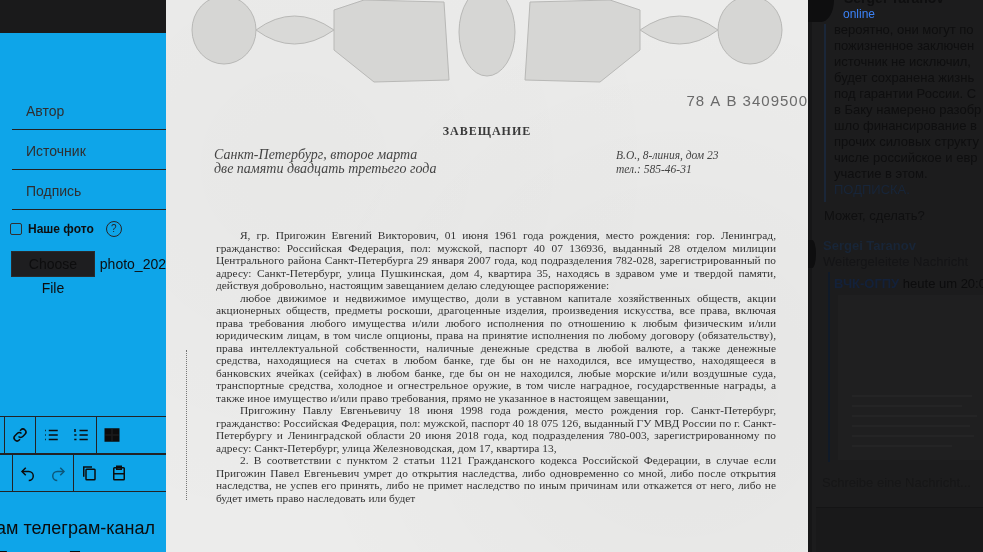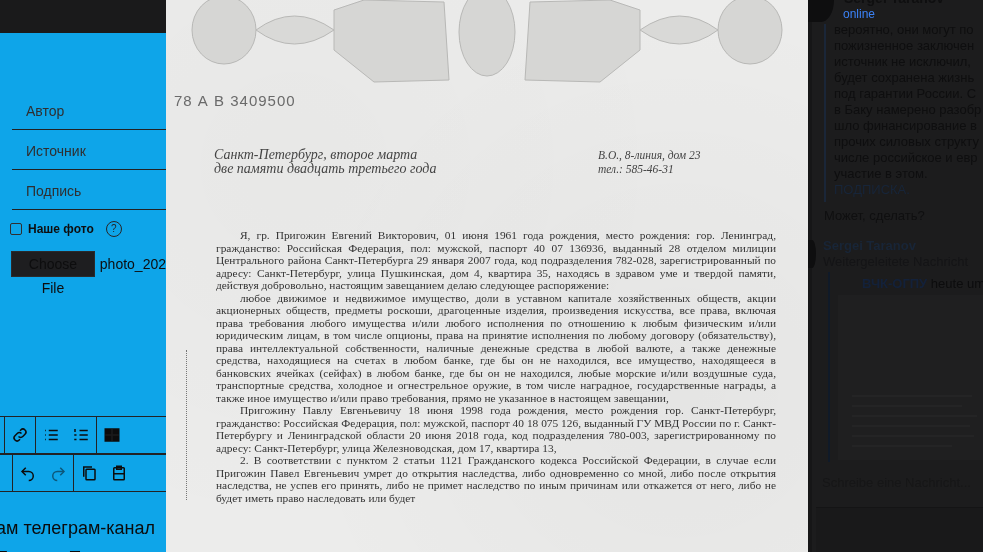--- a/index.html
+++ b/index.html
@@ -30,25 +30,25 @@
   .editor-text { position: absolute; left: 0; top: 480px; width: 166px; font-size: 18px; color: #0b0b0c; line-height: 30px; white-space: nowrap; overflow: hidden; }
   .editor-text div { margin-left: -4px; }
 
   
   .doc { position: absolute; left: 166px; top: 0; width: 642px; height: 552px; background: #ececeb; overflow: hidden;
          font-family: "Liberation Serif", serif; color: #2e2e2e; }
   .doc::before { content: ""; position: absolute; inset: 0; background:
        radial-gradient(circle at 20% 30%, rgba(0,0,0,0.02) 0, transparent 60%),
        radial-gradient(circle at 80% 70%, rgba(0,0,0,0.03) 0, transparent 60%); pointer-events: none; }
   .ornament { position: absolute; left: 18px; top: -10px; width: 606px; height: 100px; }
-  .serial { position: absolute; left: 8px; width: 100%; top: 92px; text-align: left; font-family: "Liberation Sans", sans-serif;
+  .serial { position: absolute; left: 0; width: 100%; top: 92px; text-align: right; font-family: "Liberation Sans", sans-serif;
             font-size: 15px; letter-spacing: 1px; color: #6a6a6a; }
   .doc-title { position: absolute; left: 0; width: 100%; top: 124px; text-align: center; font-weight: bold; font-size: 12px; letter-spacing: 1px; color: #3a3a3a; }
   .place-date { position: absolute; left: 48px; top: 148px; font-style: italic; font-size: 14px; line-height: 14px; color: #444; }
-  .address { position: absolute; left: 432px; top: 148px; font-style: italic; font-size: 11.5px; line-height: 14px; color: #444; }
+  .address { position: absolute; left: 450px; top: 148px; font-style: italic; font-size: 11.5px; line-height: 14px; color: #444; }
   .body-text { position: absolute; left: 50px; top: 185px; width: 560px; font-size: 11.4px; line-height: 12.5px; text-align: justify; color: #333; margin-top: 44px; }
   .body-text p { text-indent: 24px; margin: 0; }
   .body-text .bold { font-weight: bold; }
   .body-text .heading { font-weight: bold; text-indent: 24px; }
   .margin-mark { position: absolute; left: 20px; top: 350px; width: 2px; height: 150px; border-left: 1px dotted #777; }
 
   
   .right-pane { position: absolute; left: 808px; top: 0; width: 175px; height: 552px; background: #1c1c1d; overflow: hidden;
                 font-family: "Liberation Sans", sans-serif; }
   .right-edge { position: absolute; left: 0; top: 0; width: 4px; height: 552px; background: #161617; }
@@ -57,21 +57,21 @@
   .chat-status { position: absolute; left: 35px; top: 7px; font-size: 12px; color: #3b82f6; }
   .quote-bar { position: absolute; left: 16px; top: 24px; width: 2px; height: 178px; background: #1a2638; }
   .quote-text { position: absolute; left: 26px; top: 22px; width: 200px; font-size: 13px; line-height: 16px; color: #0e0e0f; white-space: nowrap; }
   .quote-link { color: #172539; }
   .msg-text { position: absolute; left: 16px; top: 208px; font-size: 13px; color: #0f0f10; white-space: nowrap; }
   .fwd-avatar { position: absolute; left: 0; top: 240px; width: 8px; height: 28px; border-radius: 0 50% 50% 0; background: #0e0e0f; }
   .fwd-name { position: absolute; left: 15px; top: 238px; font-size: 13px; font-weight: bold; color: #182537; white-space: nowrap; }
   .fwd-sub { position: absolute; left: 15px; top: 254px; font-size: 13px; color: #141416; white-space: nowrap; }
   .fwd-bar { position: absolute; left: 20px; top: 272px; width: 2px; height: 190px; background: #101a28; }
   .fwd-channel { position: absolute; left: 26px; top: 276px; font-size: 13px; color: #0c0c0d; white-space: nowrap; }
-  .fwd-channel b { color: #13213a; margin-left: 28px; }
+  .fwd-channel b { color: #13213a; }
   .fwd-thumb { position: absolute; left: 30px; top: 295px; width: 145px; height: 165px; background: #1f1f20; }
   .fwd-thumb .line { position: absolute; left: 14px; height: 2px; background: #242425; }
   .composer { position: absolute; left: 14px; top: 475px; font-size: 13px; color: #161617; white-space: nowrap; }
   .bottom-bar { position: absolute; left: 8px; top: 507px; width: 167px; height: 45px; background: #19191a; border-top: 1px solid #141415; }
 </style>
 </head>
 <body>
 
 <div class="left-pane">
   <div class="field-label field-author">Автор</div>
@@ -165,20 +165,21 @@
       <ellipse cx="40" cy="40" rx="32" ry="34"></ellipse>
       <path d="M72 40 Q110 12 150 40 Q110 68 72 40Z" fill="#d9d9d7"></path>
       <path d="M150 20 L180 10 L260 12 L265 90 L190 92 L150 60Z"></path>
       <ellipse cx="303" cy="42" rx="28" ry="44"></ellipse>
       <path d="M456 20 L426 10 L346 12 L341 90 L416 92 L456 60Z"></path>
       <path d="M534 40 Q496 12 456 40 Q496 68 534 40Z" fill="#d9d9d7"></path>
       <ellipse cx="566" cy="40" rx="32" ry="34"></ellipse>
     </g>
   </svg>
   <div class="serial">78 А В 3409500</div>
+  <div class="doc-title">ЗАВЕЩАНИЕ</div>
 
   <div class="place-date">
     <div>Санкт-Петербург, второе марта</div>
     <div>две памяти двадцать третьего года</div>
   </div>
   <div class="address">
     <div>В.О., 8-линия, дом 23</div>
     <div>тел.: 585-46-31</div>
   </div>
 

